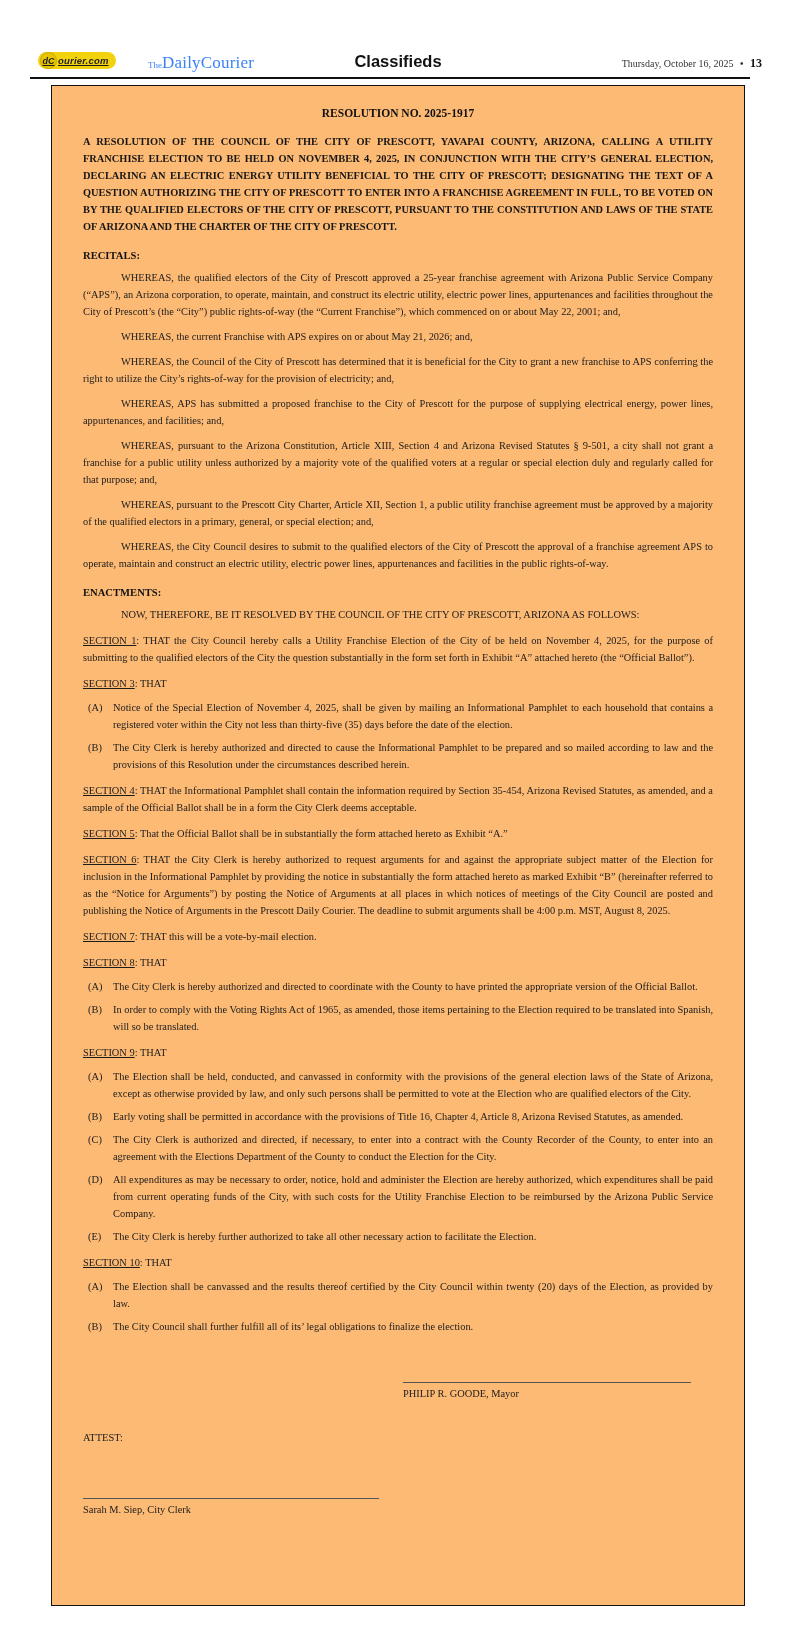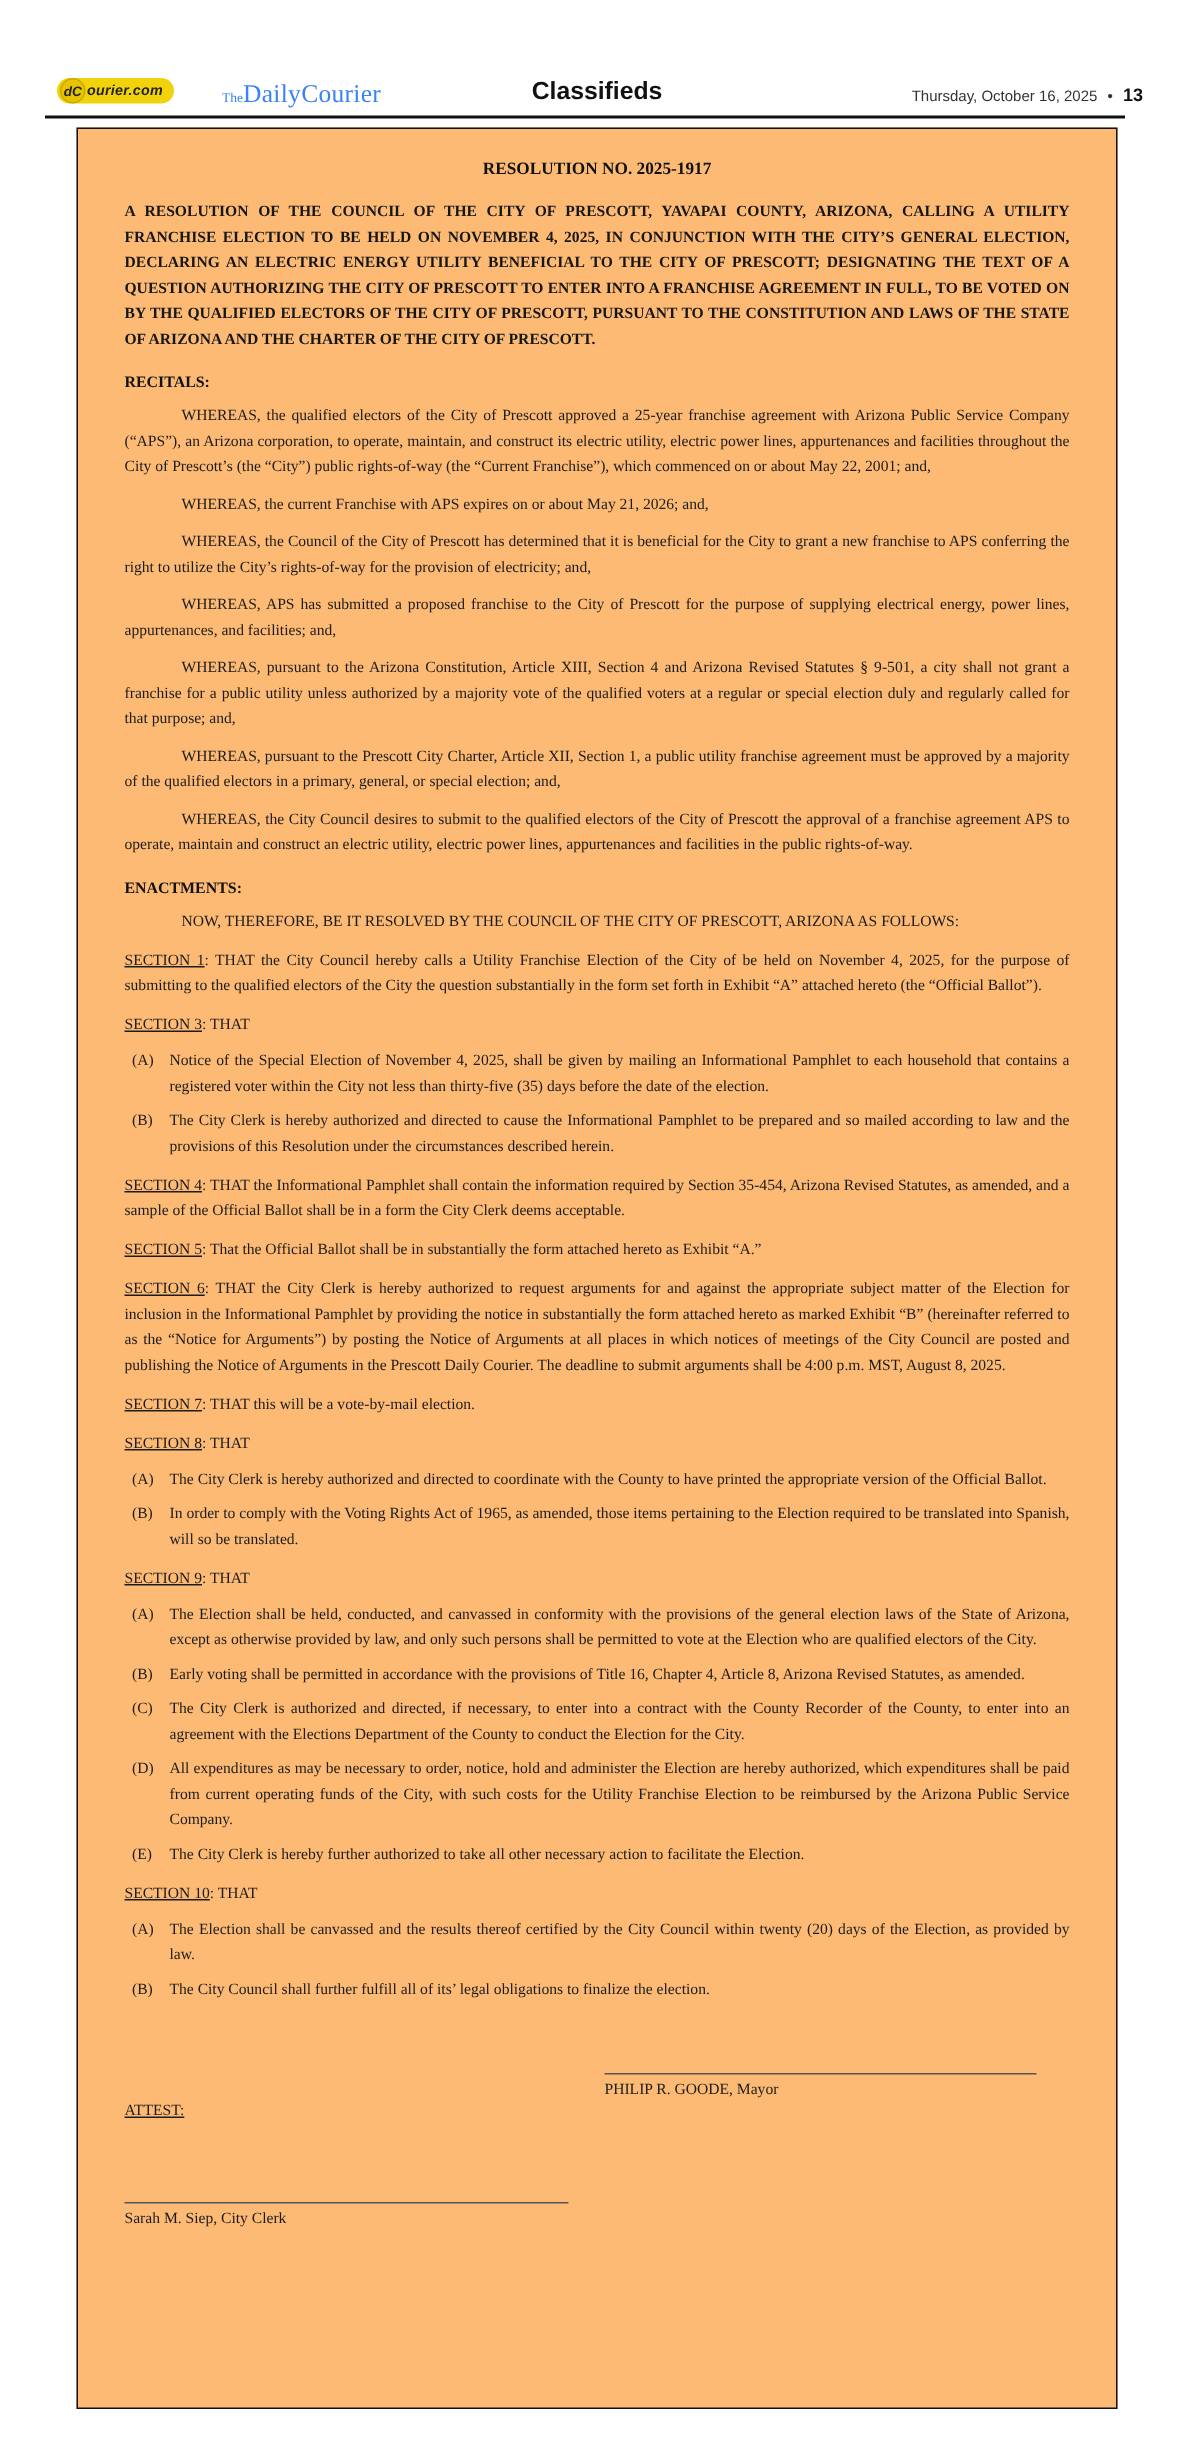--- a/index.html
+++ b/index.html
@@ -7,37 +7,38 @@
     width:792px;height:1638px;position:relative;background:#ffffff;
     font-family:"Liberation Serif","DejaVu Serif",serif;color:#1c1c1c;
     -webkit-font-smoothing:antialiased;
   }
   
   .masthead{position:absolute;left:30px;top:44px;width:732px;height:33px;}
   .logo{
     position:absolute;left:8px;top:8px;height:17px;padding:0 7px 0 2px;
     background:#f2d20d;border-radius:9px;display:flex;align-items:center;gap:1px;
     font-family:"Liberation Sans","DejaVu Sans",sans-serif;
+    text-decoration:underline;
   }
   .logo .dc{
     width:15px;height:15px;border-radius:50%;background:#e8c400;border:1px solid #c9a900;
     display:flex;align-items:center;justify-content:center;
     font-weight:bold;font-style:italic;font-size:9px;color:#222;
   }
   .logo .rest{font-weight:bold;font-style:italic;font-size:9.5px;color:#222;letter-spacing:.2px;}
   .paper-name{position:absolute;left:118px;top:9px;white-space:nowrap;color:#3b82f6;}
   .paper-name .the{font-size:9px;}
   .paper-name .main{font-size:17px;letter-spacing:.2px;}
   .section-title{
     position:absolute;left:4px;right:0;top:8px;text-align:center;
     font-family:"Liberation Sans","DejaVu Sans",sans-serif;font-weight:bold;font-size:16.5px;color:#111;
   }
   .date-block{
     position:absolute;right:0;top:12px;white-space:nowrap;
-    font-family:Liberation Sans, sans-serif;font-size:10px;color:#333;
+    font-family:Liberation Serif, serif;font-size:10px;color:#333;
   }
   .date-block .pg{font-weight:bold;font-size:12px;color:#111;}
   .date-block .dot{font-weight:bold;margin:0 4px;}
   .header-rule{position:absolute;left:30px;top:77px;width:720px;height:2px;background:#111;}
 
   
   .notice-box{
     position:absolute;left:51px;top:85px;width:694px;height:1521px;
     border:1.5px solid #111;background:#fdba74;box-sizing:border-box;
     padding:13px 31px 0 31px;overflow:hidden;
@@ -50,21 +51,21 @@
   .sec-label{text-decoration:underline;}
   .section-para{margin:9px 0 7px 0;}
   .sub-item{display:flex;font-size:10.4px;line-height:17px;margin:6px 0;}
   .sub-letter{flex:0 0 30px;padding-left:5px;box-sizing:border-box;}
   .sub-text{flex:1;text-align:justify;}
 
   
   .sig-line{border-bottom:1px solid #555;height:1px;}
   .mayor-block{margin:46px 22px 0 auto;width:288px;}
   .sig-caption{font-size:10.4px;line-height:16px;margin-top:3px;}
-  .attest{font-size:10.4px;text-decoration:underline;}
+  .attest{margin-top:30px;font-size:10.4px;}
   .left-sig{width:296px;margin-top:54px;}
 </style>
 </head>
 <body>
 
 <div class="masthead">
   <div class="logo">
     <span class="dc">dC</span>
     <span class="rest">ourier.com</span>
   </div>

